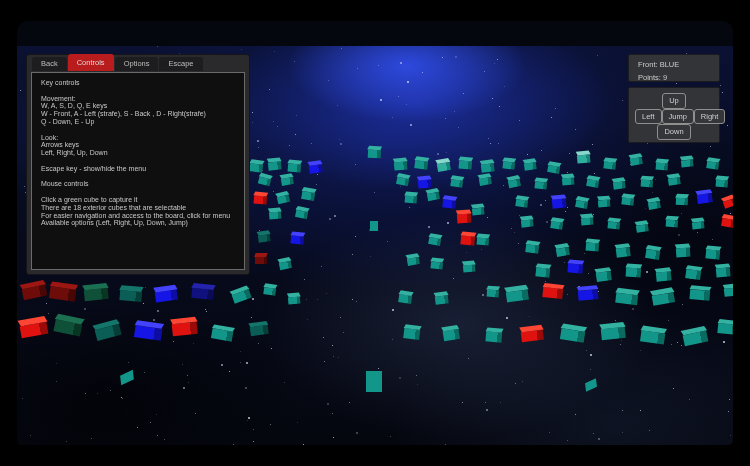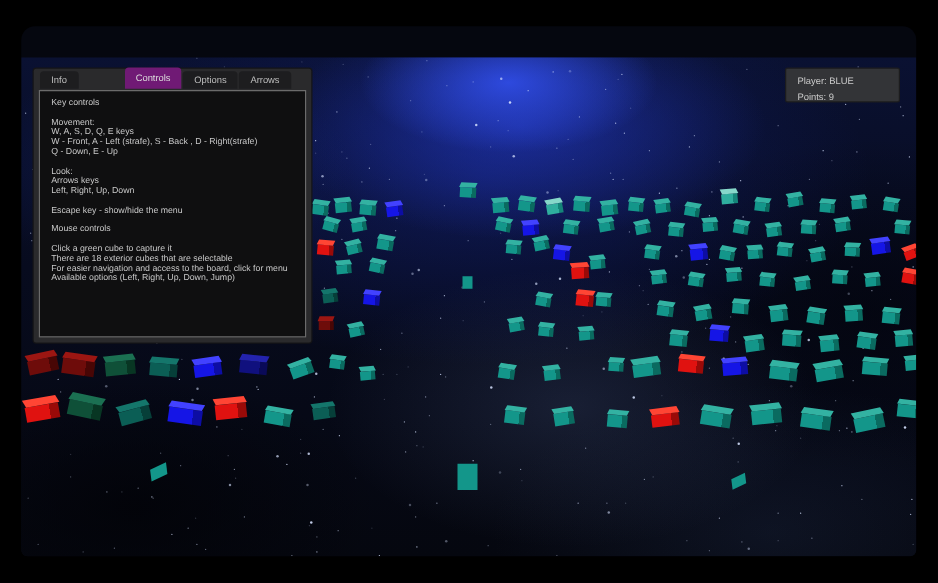--- a/index.html
+++ b/index.html
@@ -38,21 +38,21 @@
   .cube .body { width:100%; height:68%; }
   .flat { position:absolute; }
 
   
   .menu-panel { position:absolute; left:10px; top:9px; width:222px; height:219px;
                 background:#2a2a2c; border-radius:2px; box-shadow:0 0 0 1px #151517; }
   .tabstrip { position:relative; height:16px; display:flex; align-items:flex-end; padding-left:5px; }
   .tab { height:14px; margin-top:2px; margin-right:1px; padding:0 9px;
          background:#1d1d1f; color:#bdbdbd; font-size:7.5px; line-height:14px;
          border-radius:3px 3px 0 0; cursor:pointer; }
-  .tab.active { height:17px; line-height:17px; background:#701a75; color:#dddddd; position:relative; z-index:2;margin-left:36px; }
+  .tab.active { height:17px; line-height:17px; background:#b91c1c; color:#dddddd; position:relative; z-index:2; }
   .menu-content { position:absolute; left:4px; top:17px; width:214px; height:198px;
                   background:#0f0f10; border:1px solid #6b6b6b;
                   color:#c9c9c9; font-size:7px; line-height:7.8px;
                   padding:6px 0 0 9px; white-space:pre-line; }
 
   
   .hud-info { position:absolute; left:611px; top:8px; width:92px; height:28px;
               background:#333437; border:1px solid #1c1c1e; border-radius:2px;
               color:#cbcbcb; font-size:7.5px; padding:5px 0 0 9px; }
   .hud-info div { margin-bottom:4px; }
@@ -882,24 +882,24 @@
         </div>
         <div class="cube" style="left: 701px; top: 274px; width: 20px; height: 14px; transform: rotate(6deg);">
           <div class="top" style="background: rgb(51, 178, 162); transform: skewX(-22deg);"></div>
           <div class="body" style="background: linear-gradient(90deg, rgb(19, 150, 138) 0px, rgb(19, 150, 138) 72%, rgb(10, 107, 96) 72%, rgb(10, 107, 96) 100%);"></div>
         </div>
         <div class="flat" style="left: 568px; top: 335px; width: 12px; height: 8px; background: rgb(19, 150, 138); transform: rotate(-25deg) skewX(-18deg);"></div>
       </div>
 
     <div class="menu-panel">
       <div class="tabstrip" id="tabs">
-          <div class="tab">Info</div>
+          <div class="tab">Back</div>
           <div class="tab active">Controls</div>
           <div class="tab">Options</div>
-          <div class="tab">Arrows</div>
+          <div class="tab">Escape</div>
         </div>
       <div class="menu-content">Key controls
 
 Movement:
 W, A, S, D, Q, E keys
 W - Front, A - Left (strafe), S - Back , D - Right(strafe)
 Q - Down, E - Up
 
 Look:
 Arrows keys
@@ -909,18 +909,31 @@
 
 Mouse controls
 
 Click a green cube to capture it
 There are 18 exterior cubes that are selectable
 For easier navigation and access to the board, click for menu
 Available options (Left, Right, Up, Down, Jump)</div>
     </div>
 
     <div class="hud-info">
-      <div>Player: BLUE</div>
+      <div>Front: BLUE</div>
       <div>Points: 9</div>
     </div>
 
+    <div class="hud-nav">
+      <div class="nav-row">
+        <button class="hud-btn">Up</button>
+      </div>
+      <div class="nav-row spread">
+        <button class="hud-btn">Left</button>
+        <button class="hud-btn">Jump</button>
+        <button class="hud-btn">Right</button>
+      </div>
+      <div class="nav-row">
+        <button class="hud-btn">Down</button>
+      </div>
+    </div>
   </div>
 </div>
 
 </body></html>

